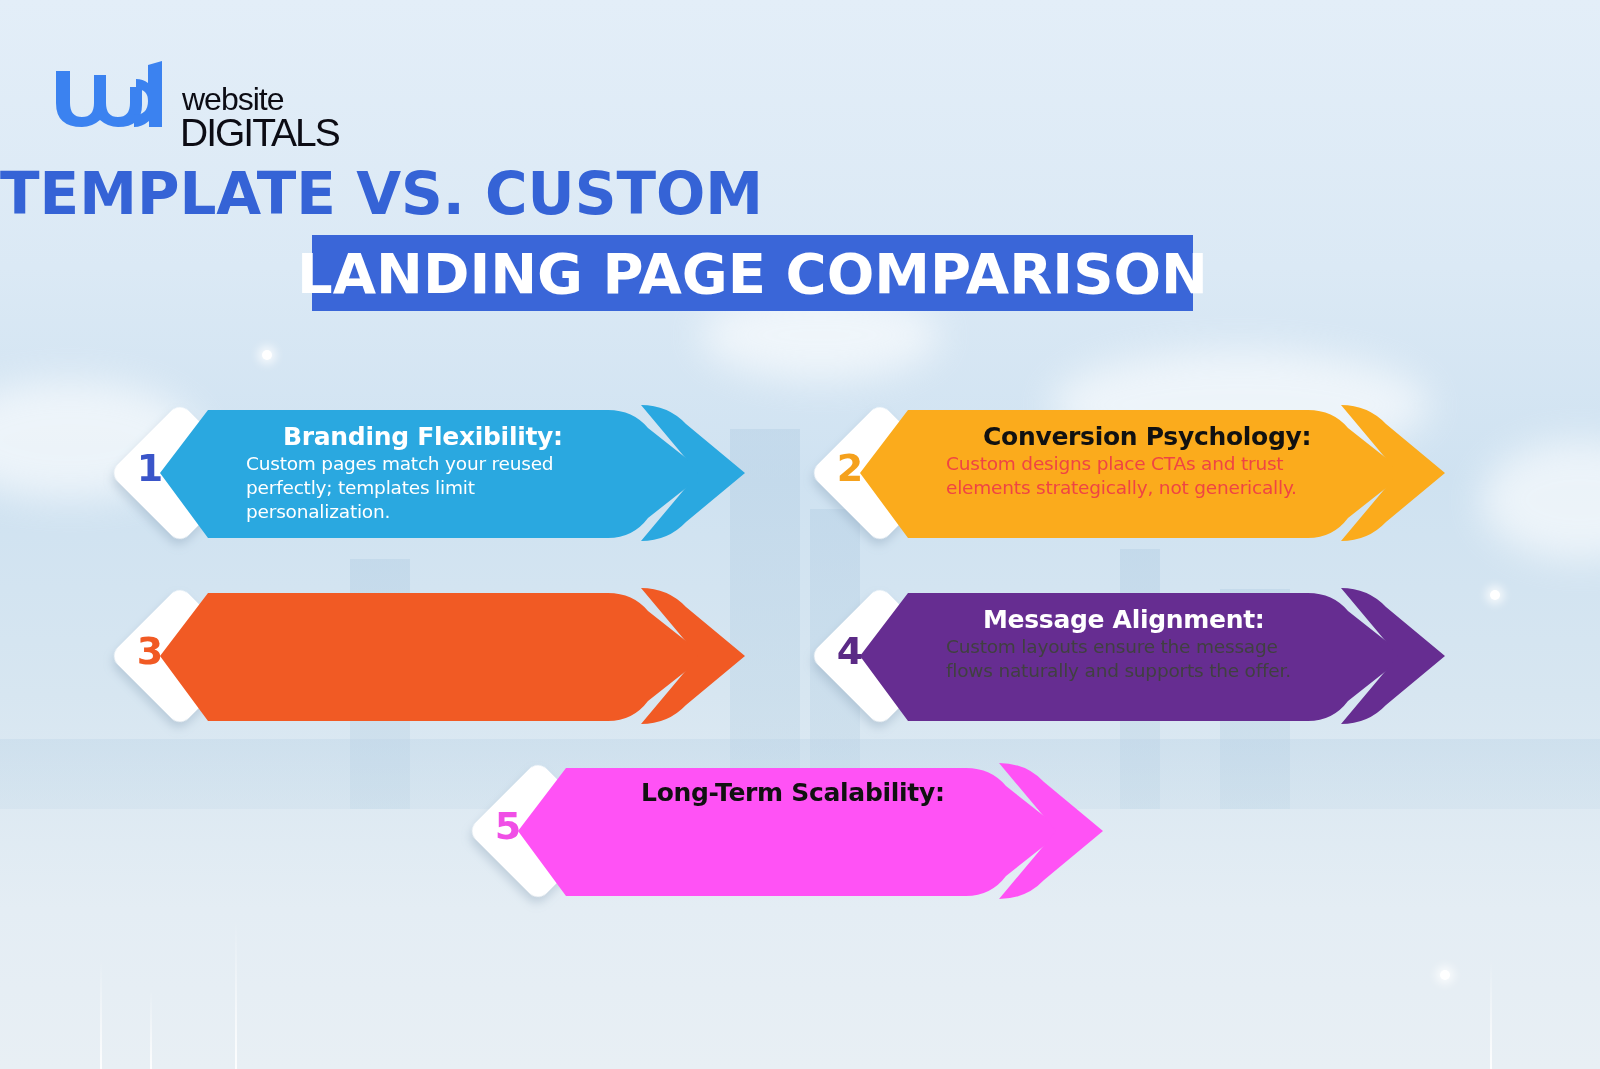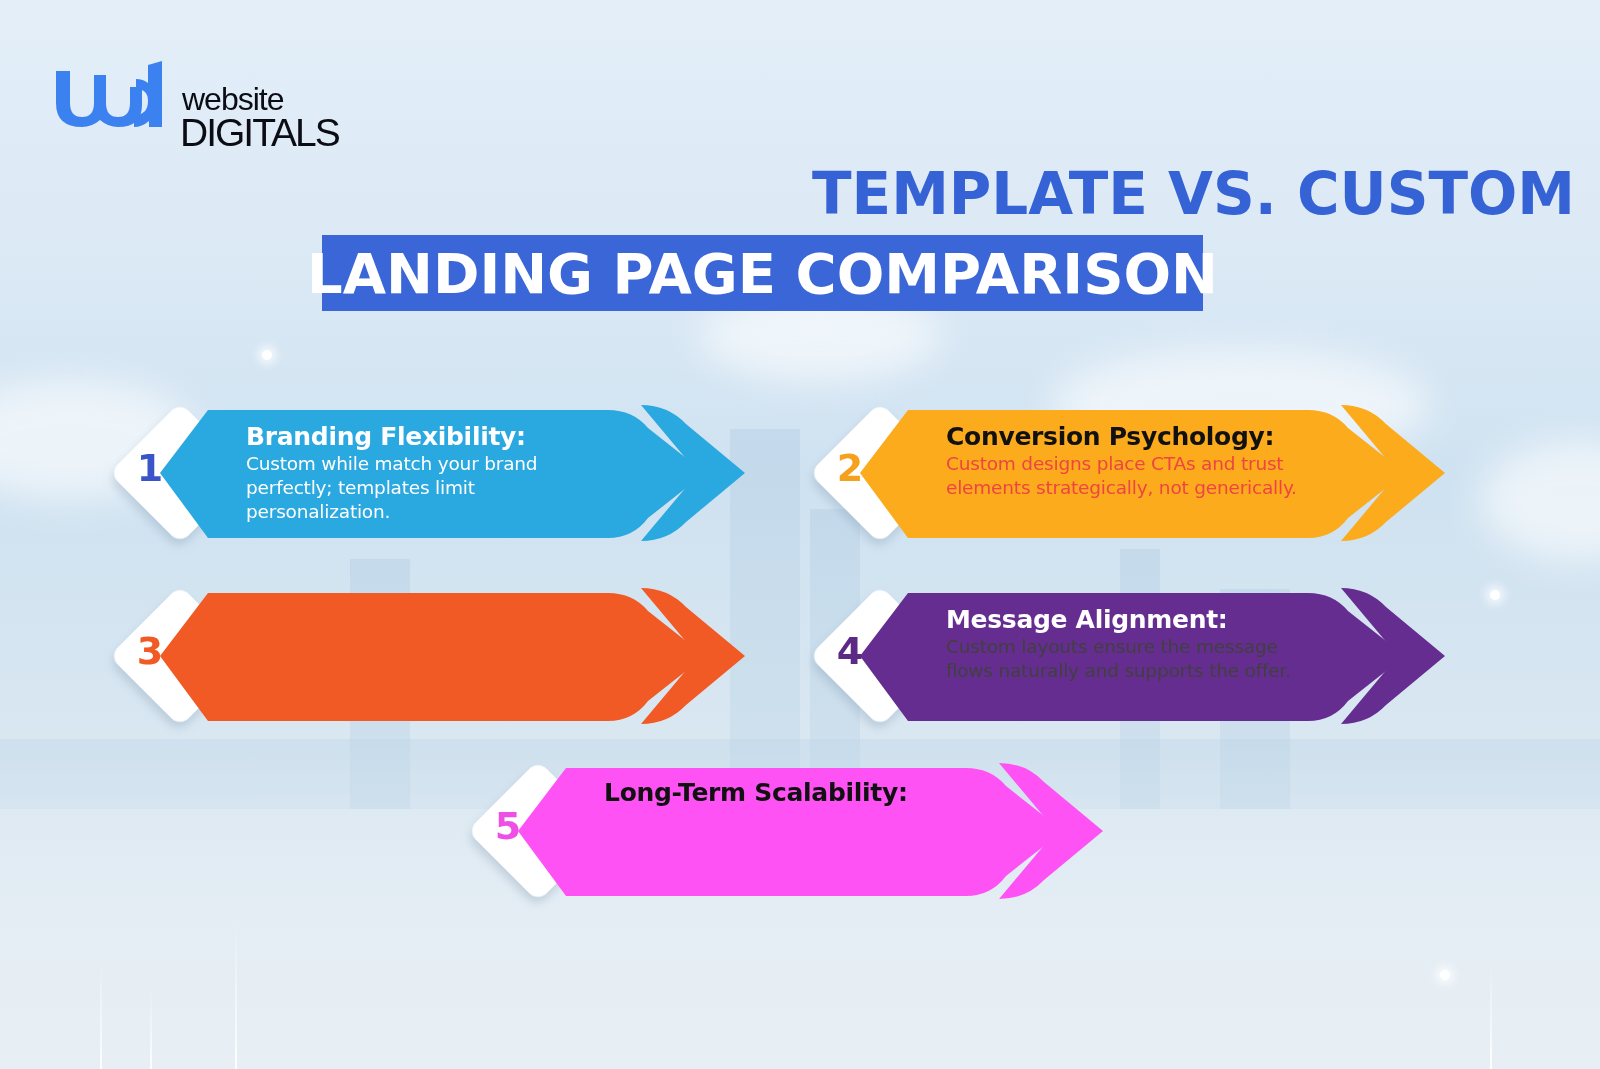--- a/index.html
+++ b/index.html
@@ -14,41 +14,41 @@
   .light-line { position:absolute; width:2px; background:linear-gradient(180deg,rgba(255,255,255,0),rgba(255,255,255,0.9)); }
   .glow-dot { position:absolute; width:10px; height:10px; border-radius:50%; background:#fff; box-shadow:0 0 10px 4px rgba(255,255,255,0.8); }
 
   .logo { position:absolute; left:48px; top:38px; display:flex; align-items:center; }
   .logo-mark { width:126px; height:68px; }
   .logo-text { margin-left:6px; line-height:1; color:#0c0c14; }
   .logo-text .small { font-size:32px; letter-spacing:-1px; display:block; margin-bottom:-2px; margin-left:2px;margin-top:45px; }
   .logo-text .big { font-size:39px; letter-spacing:-2px; display:block; }
 
   .title-1 {
-    position:absolute; top:160px; left:0; width:1575px; text-align:right;
+    position:absolute; top:160px; left:0; width:1575px; text-align:left;
     font-family:"DejaVu Sans", sans-serif; font-weight:bold; font-size:58px;
     color:#3563d6; letter-spacing:0px;
   }
   .title-2-wrap {
-    position:absolute; top:235px; left:322px; width:881px; height:76px; background:#3a66d8;
+    position:absolute; top:235px; left:312px; width:881px; height:76px; background:#3a66d8;
     display:flex; align-items:center; justify-content:center;
   }
   .title-2 {
     font-family:"DejaVu Sans", sans-serif; font-weight:bold; font-size:56px; color:#ffffff; letter-spacing:0px;
     white-space:nowrap;
   }
 
   .card { position:absolute; width:650px; height:145px; }
   .card svg.shape { position:absolute; left:0; top:0; overflow:visible; }
   .card .num {
     position:absolute; left:22px; top:44px; width:40px; text-align:center;
     font-family:"DejaVu Sans", sans-serif; font-weight:bold; font-size:38px;
   }
   .card .content { position:absolute; left:138px; top:20px; width:370px; }
-  .card .heading { font-family:"DejaVu Sans", sans-serif; font-weight:bold; font-size:25px; line-height:30px; white-space:nowrap; letter-spacing:-0.3px; }
+  .card .heading { font-family:"DejaVu Sans", sans-serif; font-weight:bold; font-size:25px; line-height:30px; white-space:nowrap; letter-spacing:-0.3px;margin-left:37px; }
   .card .desc { font-family:"DejaVu Sans", sans-serif; font-size:18.5px; line-height:24px; letter-spacing:-0.2px; }
 </style>
 </head>
 <body>
 
 <div class="bg-layer">
   <div class="cloud" style="left:700px;top:290px;width:240px;height:90px;"></div>
   <div class="cloud" style="left:1050px;top:350px;width:380px;height:110px;"></div>
   <div class="cloud" style="left:1480px;top:440px;width:200px;height:120px;"></div>
   <div class="cloud" style="left:-60px;top:380px;width:260px;height:120px;"></div>
@@ -90,21 +90,21 @@
           <feDropShadow dx="3" dy="5" stdDeviation="5" flood-color="#7d95ad" flood-opacity="0.35"></feDropShadow>
         </filter>
       </defs>
     <rect x="22" y="21" width="100" height="100" rx="12" transform="rotate(45 72 71)" fill="#ffffff" filter="url(#sh1)"></rect>
     <path d="M52 71 L100 8 L500 8 Q525 8 540 26 L597 71 L540 116 Q525 136 500 136 L100 136 Z" fill="#2aa8e0"></path>
     <path d="M533 3 Q560 3 578 22 L637 71 L578 120 Q560 139 533 139 L590 71 Z" fill="#2aa8e0"></path>
   </svg>
   <div class="num" style="color:#3a55c9;">1</div>
   <div class="content">
     <div class="heading" style="color:#ffffff;">Branding Flexibility:</div>
-    <div class="desc" style="color:#ffffff;">Custom while match your brand perfectly; templates limit personalization.</div>
+    <div class="desc" style="color:#ffffff;">Custom pages match your reused perfectly; templates limit personalization.</div>
   </div>
 </div>
 
 <div class="card" style="left:808px;top:402px;">
   <svg class="shape" width="650" height="150" viewBox="0 0 650 150">
     <rect x="22" y="21" width="100" height="100" rx="12" transform="rotate(45 72 71)" fill="#ffffff" filter="url(#sh1)"></rect>
     <path d="M52 71 L100 8 L500 8 Q525 8 540 26 L597 71 L540 116 Q525 136 500 136 L100 136 Z" fill="#fbab1c"></path>
     <path d="M533 3 Q560 3 578 22 L637 71 L578 120 Q560 139 533 139 L590 71 Z" fill="#fbab1c"></path>
   </svg>
   <div class="num" style="color:#f5a11c;">2</div>

